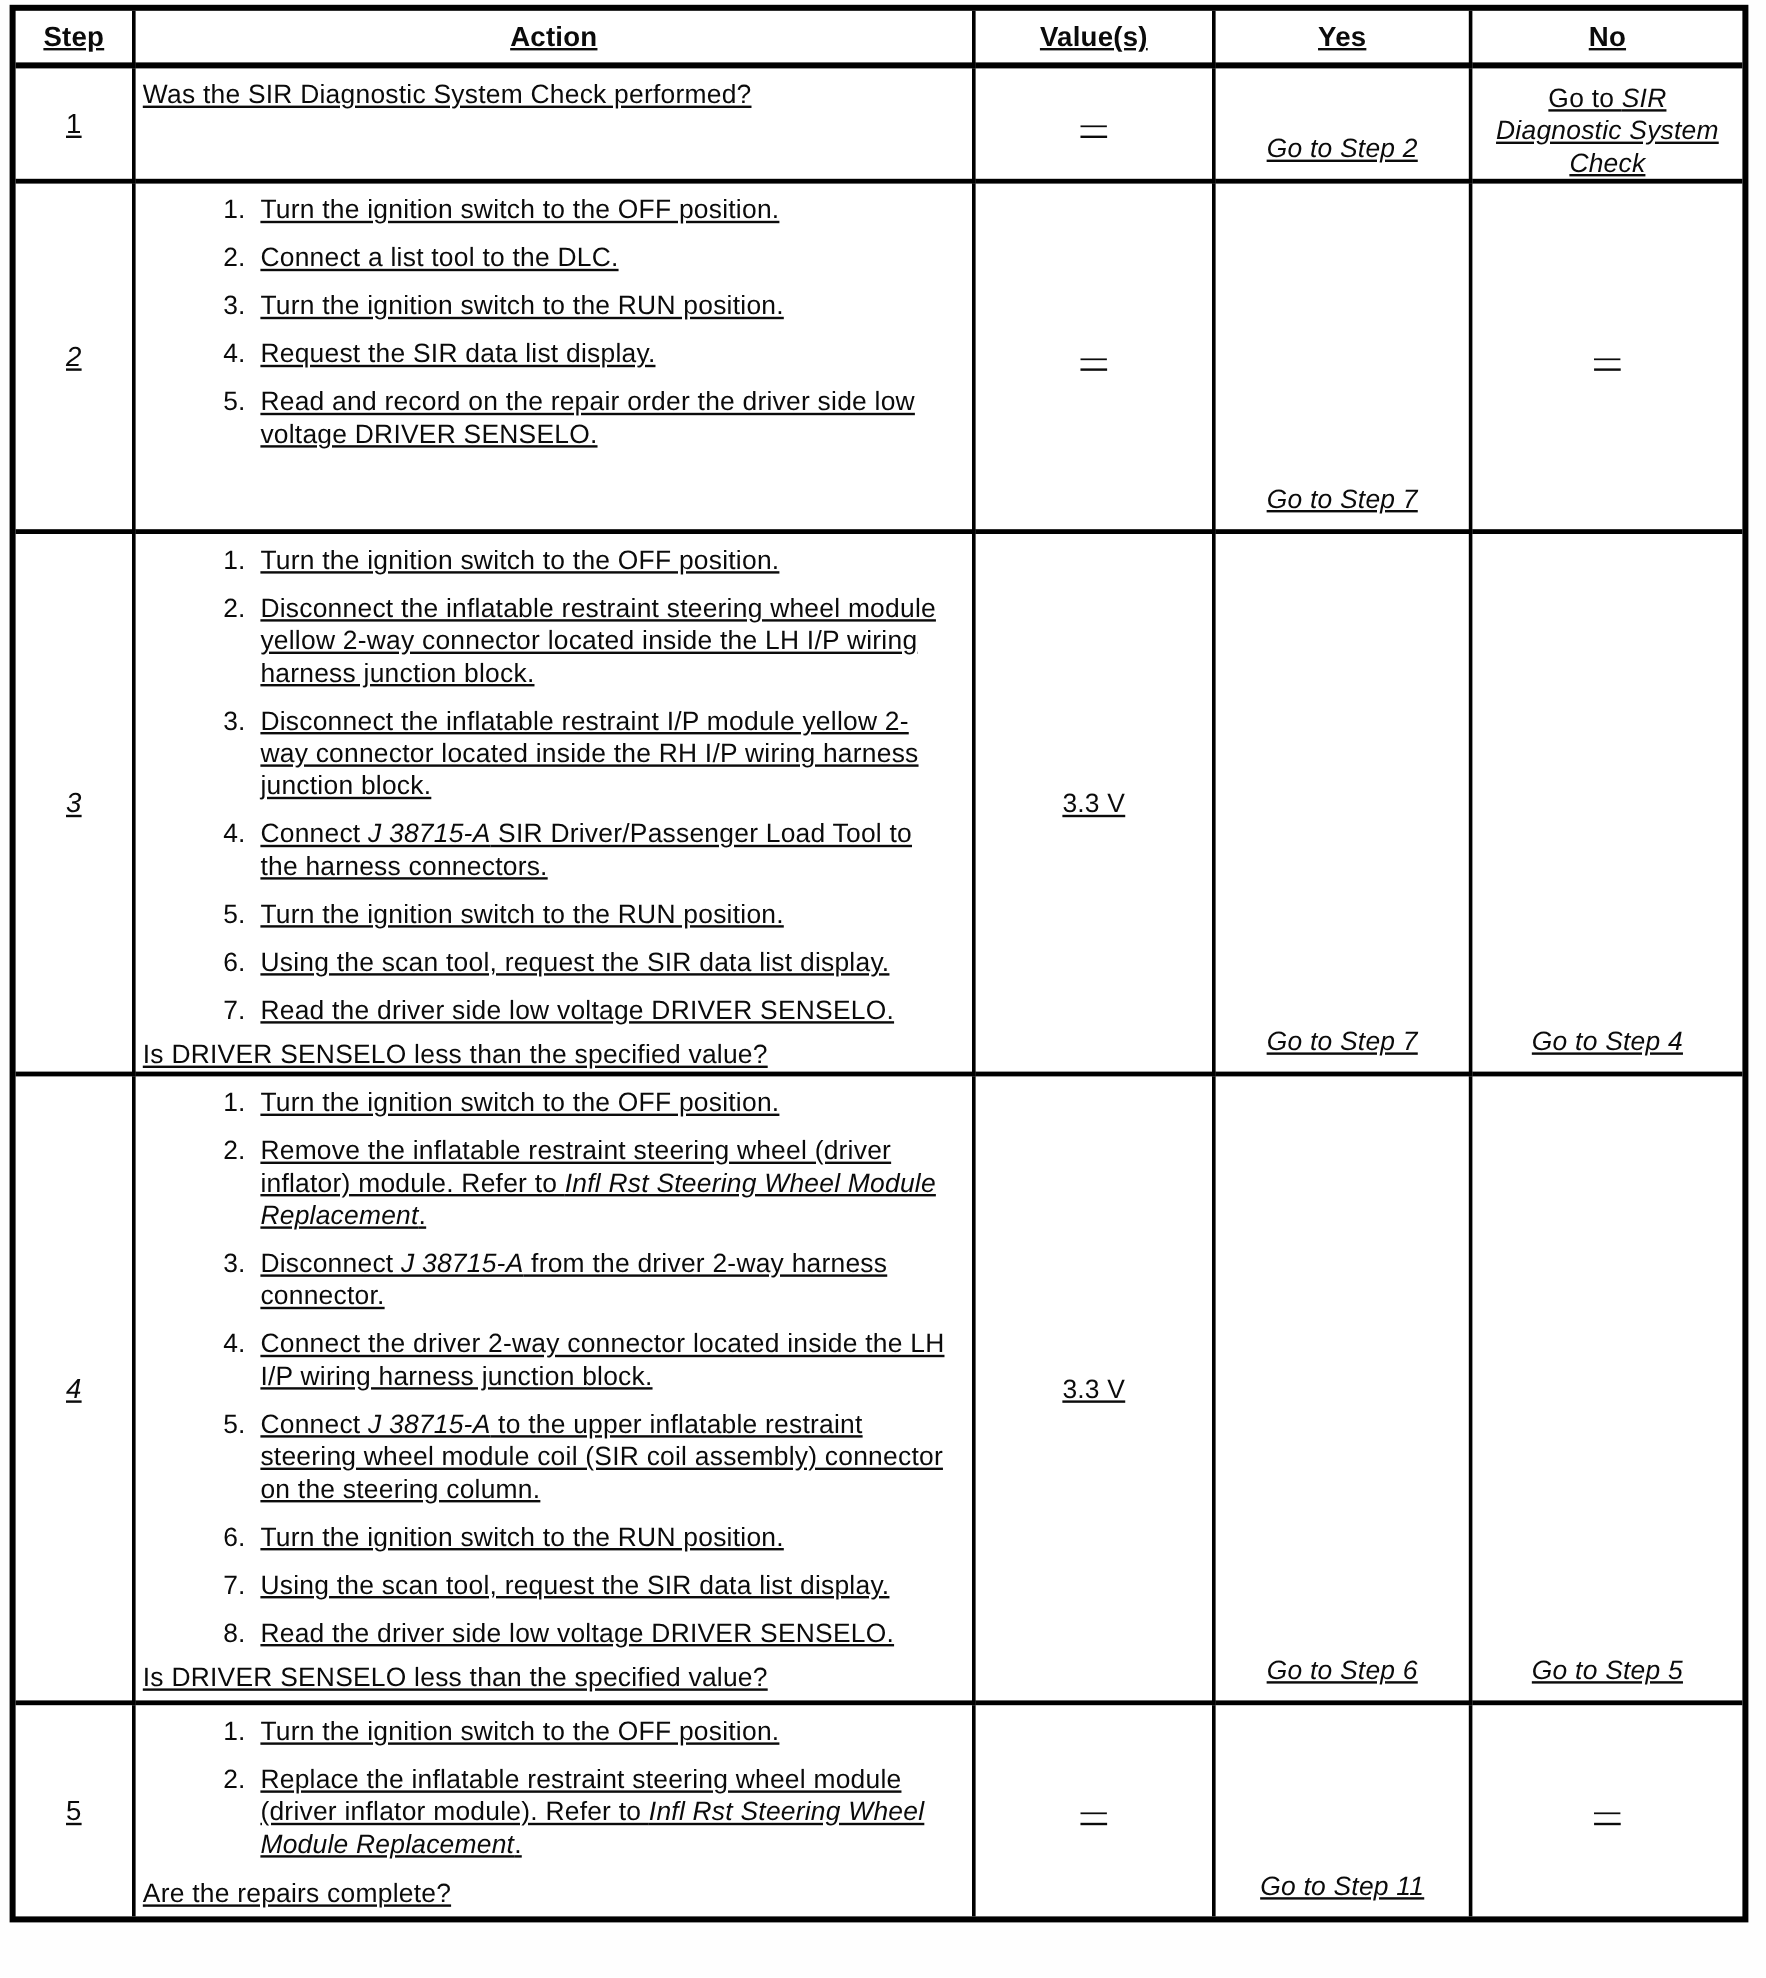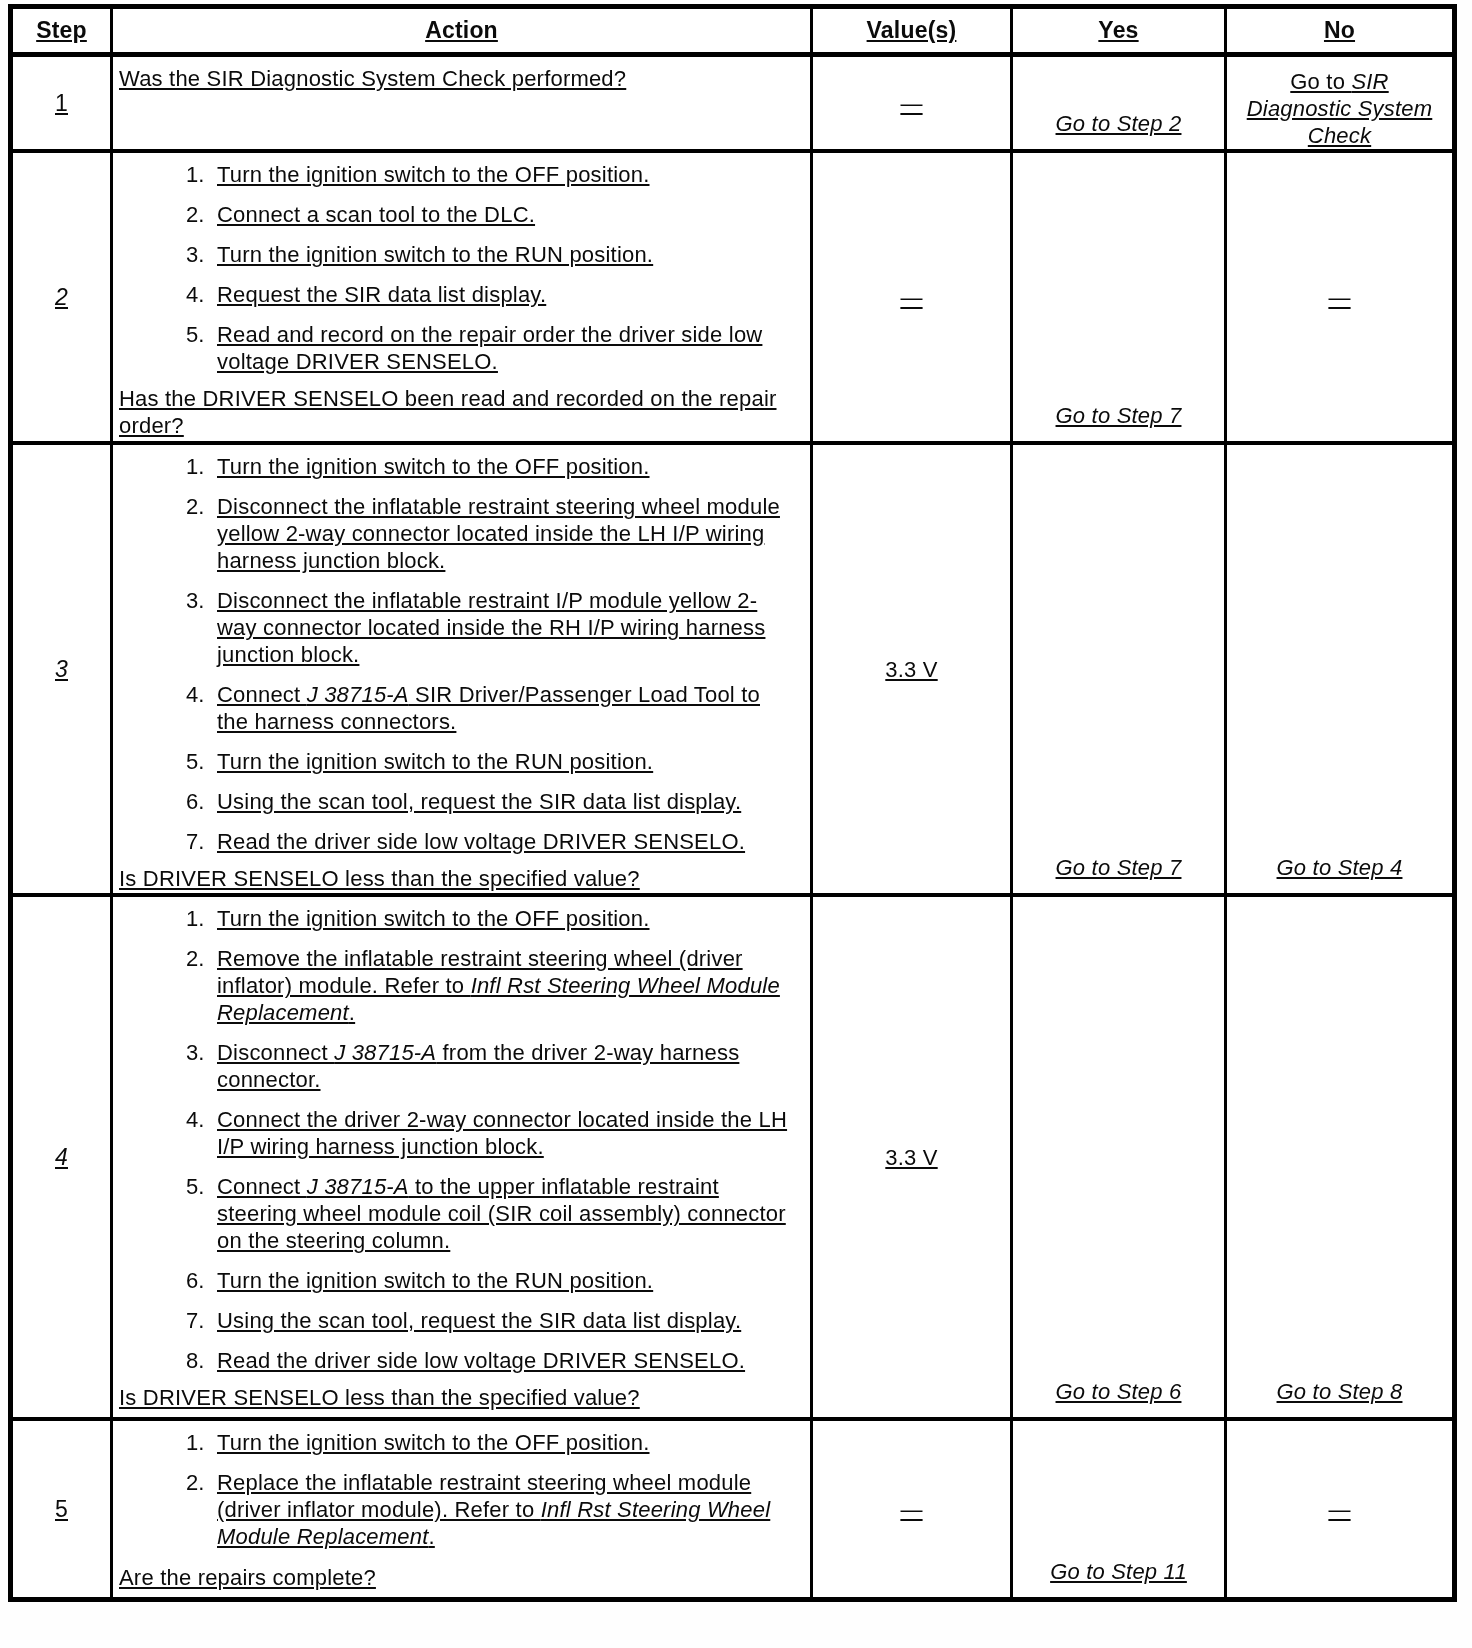--- a/index.html
+++ b/index.html
@@ -135,26 +135,25 @@
       <div class="cell goto-cell top-cell c5">
         <div class="no-wrap-3">Go to <i>SIR Diagnostic System Check</i></div>
       </div>
     </div>
 
     <div class="trow">
       <div class="cell step-cell step-italic c1">2</div>
       <div class="cell action-cell c2">
         <ol>
           <li>Turn the ignition switch to the OFF position.</li>
-          <li>Connect a scan tool to the DLC.</li>
+          <li>Connect a list tool to the DLC.</li>
           <li>Turn the ignition switch to the RUN position.</li>
           <li>Request the SIR data list display.</li>
           <li>Read and record on the repair order the driver side low voltage DRIVER SENSELO.</li>
         </ol>
-        <div class="question">Has the DRIVER SENSELO been read and recorded on the repair order?</div>
       </div>
       <div class="cell value-cell c3">—</div>
       <div class="cell goto-cell c4">Go to Step 7</div>
       <div class="cell goto-cell mid-cell c5">—</div>
     </div>
 
     <div class="trow">
       <div class="cell step-cell step-italic c1">3</div>
       <div class="cell action-cell c2">
         <ol>
@@ -183,21 +182,21 @@
           <li>Connect the driver 2-way connector located inside the LH I/P wiring harness junction block.</li>
           <li>Connect <i>J 38715-A</i> to the upper inflatable restraint steering wheel module coil (SIR coil assembly) connector on the steering column.</li>
           <li>Turn the ignition switch to the RUN position.</li>
           <li>Using the scan tool, request the SIR data list display.</li>
           <li>Read the driver side low voltage DRIVER SENSELO.</li>
         </ol>
         <div class="question">Is DRIVER SENSELO less than the specified value?</div>
       </div>
       <div class="cell value-cell c3">3.3 V</div>
       <div class="cell goto-cell c4">Go to Step 6</div>
-      <div class="cell goto-cell c5">Go to Step 8</div>
+      <div class="cell goto-cell c5">Go to Step 5</div>
     </div>
 
     <div class="trow rlast">
       <div class="cell step-cell c1">5</div>
       <div class="cell action-cell c2">
         <ol>
           <li>Turn the ignition switch to the OFF position.</li>
           <li>Replace the inflatable restraint steering wheel module (driver inflator module). Refer to <i>Infl Rst Steering Wheel Module Replacement</i>.</li>
         </ol>
         <div class="question">Are the repairs complete?</div>

